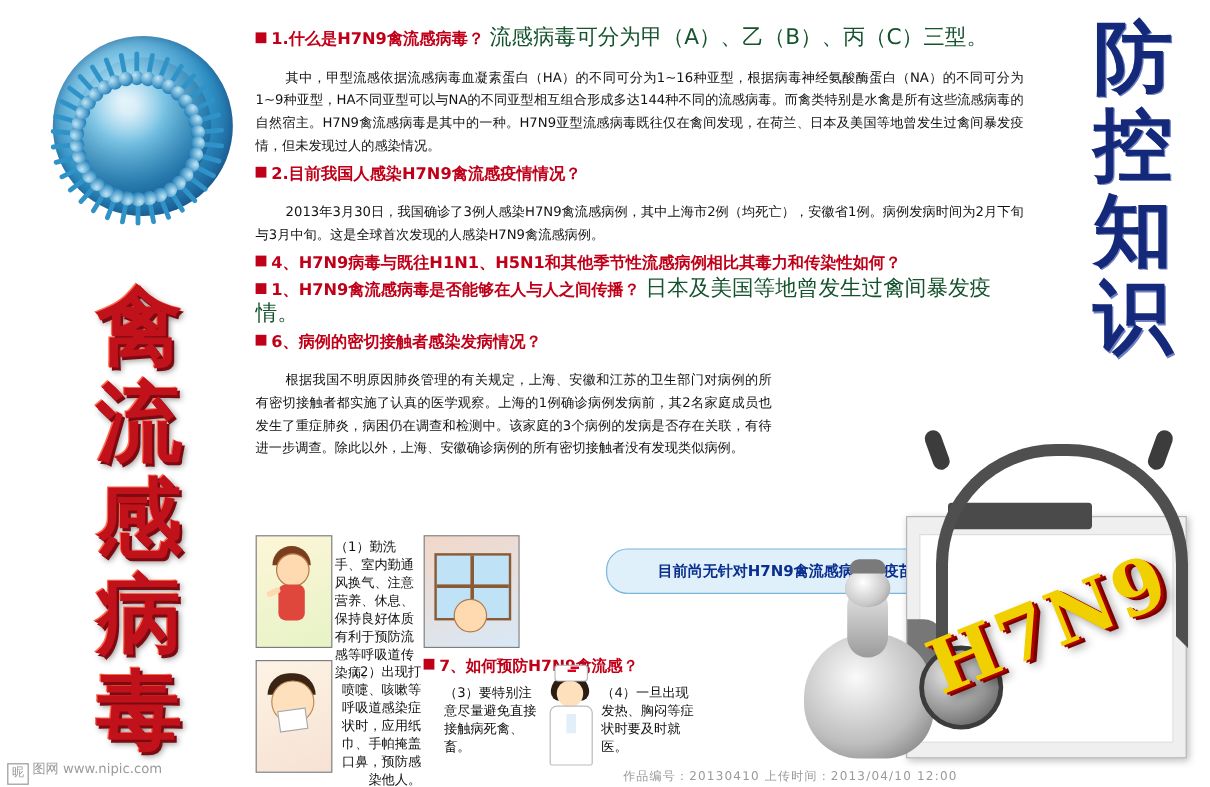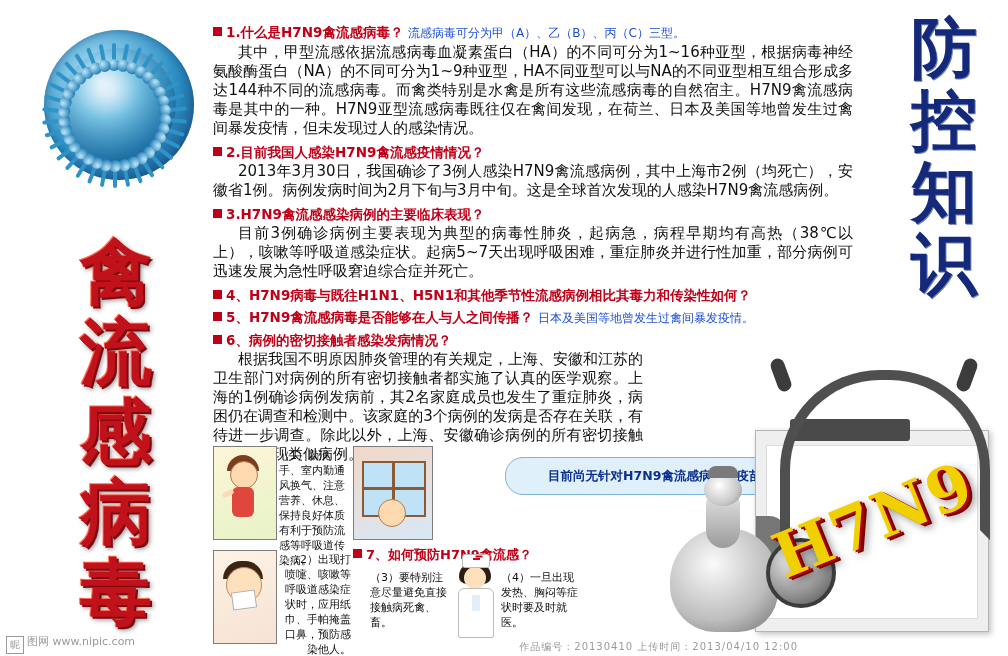--- a/index.html
+++ b/index.html
@@ -51,24 +51,24 @@
   .vert-title span{display:block;}
 
   
   .content{position:absolute;left:213px;top:22px;width:640px;}
   .sec{margin-bottom:2px;}
   .h{
     color:#c00018;font-weight:bold;font-size:13.5px;line-height:20px;
     font-family:"DejaVu Sans","Liberation Sans",sans-serif;
   }
   .h .sq{display:inline-block;width:9px;height:9px;background:#c00018;margin-right:4px;vertical-align:1px;}
-  .h .tail{color:#1d4ed8;font-weight:normal;font-size:12px;text-align:right;}
+  .h .tail{color:#14532d;font-weight:normal;font-size:18px;text-align:right;}
   .p{
-    color:#111;font-size:15px;line-height:19px;text-align:justify;
-    margin:0 0 4px 0;
+    color:#111;font-size:11px;line-height:19px;text-align:justify;
+    margin:12px 0 4px 0;
   }
   .indent{text-indent:25px;}
 
   
   .pill{
     position:absolute;left:505px;top:457px;width:310px;height:36px;
     background:#dff0fb;border:1px solid #7ab6de;border-radius:18px;
     color:#0b2f8f;font-weight:bold;font-size:12.5px;
     display:flex;align-items:center;justify-content:center;text-align:center;
   }
@@ -322,36 +322,30 @@
       <div class="p indent">其中，甲型流感依据流感病毒血凝素蛋白（HA）的不同可分为1~16种亚型，根据病毒神经氨酸酶蛋白（NA）的不同可分为1~9种亚型，HA不同亚型可以与NA的不同亚型相互组合形成多达144种不同的流感病毒。而禽类特别是水禽是所有这些流感病毒的自然宿主。H7N9禽流感病毒是其中的一种。H7N9亚型流感病毒既往仅在禽间发现，在荷兰、日本及美国等地曾发生过禽间暴发疫情，但未发现过人的感染情况。</div>
     </div>
 
     <div class="sec">
       <div class="h">
         <span class="sq"></span><span>2.目前我国人感染H7N9禽流感疫情情况？</span>
       </div>
       <div class="p indent">2013年3月30日，我国确诊了3例人感染H7N9禽流感病例，其中上海市2例（均死亡），安徽省1例。病例发病时间为2月下旬与3月中旬。这是全球首次发现的人感染H7N9禽流感病例。</div>
     </div>
 
-    <div class="sec">
-      <div class="h">
-        <span class="sq"></span><span>3.H7N9禽流感感染病例的主要临床表现？</span>
-      </div>
-      <div class="p indent">目前3例确诊病例主要表现为典型的病毒性肺炎，起病急，病程早期均有高热（38℃以上），咳嗽等呼吸道感染症状。起病5~7天出现呼吸困难，重症肺炎并进行性加重，部分病例可迅速发展为急性呼吸窘迫综合症并死亡。</div>
-    </div>
 
     <div class="sec">
       <div class="h">
         <span class="sq"></span><span>4、H7N9病毒与既往H1N1、H5N1和其他季节性流感病例相比其毒力和传染性如何？</span>
       </div>
     </div>
 
     <div class="sec">
       <div class="h">
-        <span class="sq"></span><span>5、H7N9禽流感病毒是否能够在人与人之间传播？</span>
+        <span class="sq"></span><span>1、H7N9禽流感病毒是否能够在人与人之间传播？</span>
         <span class="tail">日本及美国等地曾发生过禽间暴发疫情。</span>
       </div>
     </div>
 
     <div class="sec">
       <div class="h">
         <span class="sq"></span><span>6、病例的密切接触者感染发病情况？</span>
       </div>
       <div class="p indent" style="width:430px;">根据我国不明原因肺炎管理的有关规定，上海、安徽和江苏的卫生部门对病例的所有密切接触者都实施了认真的医学观察。上海的1例确诊病例发病前，其2名家庭成员也发生了重症肺炎，病困仍在调查和检测中。该家庭的3个病例的发病是否存在关联，有待进一步调查。除此以外，上海、安徽确诊病例的所有密切接触者没有发现类似病例。</div>
     </div>

